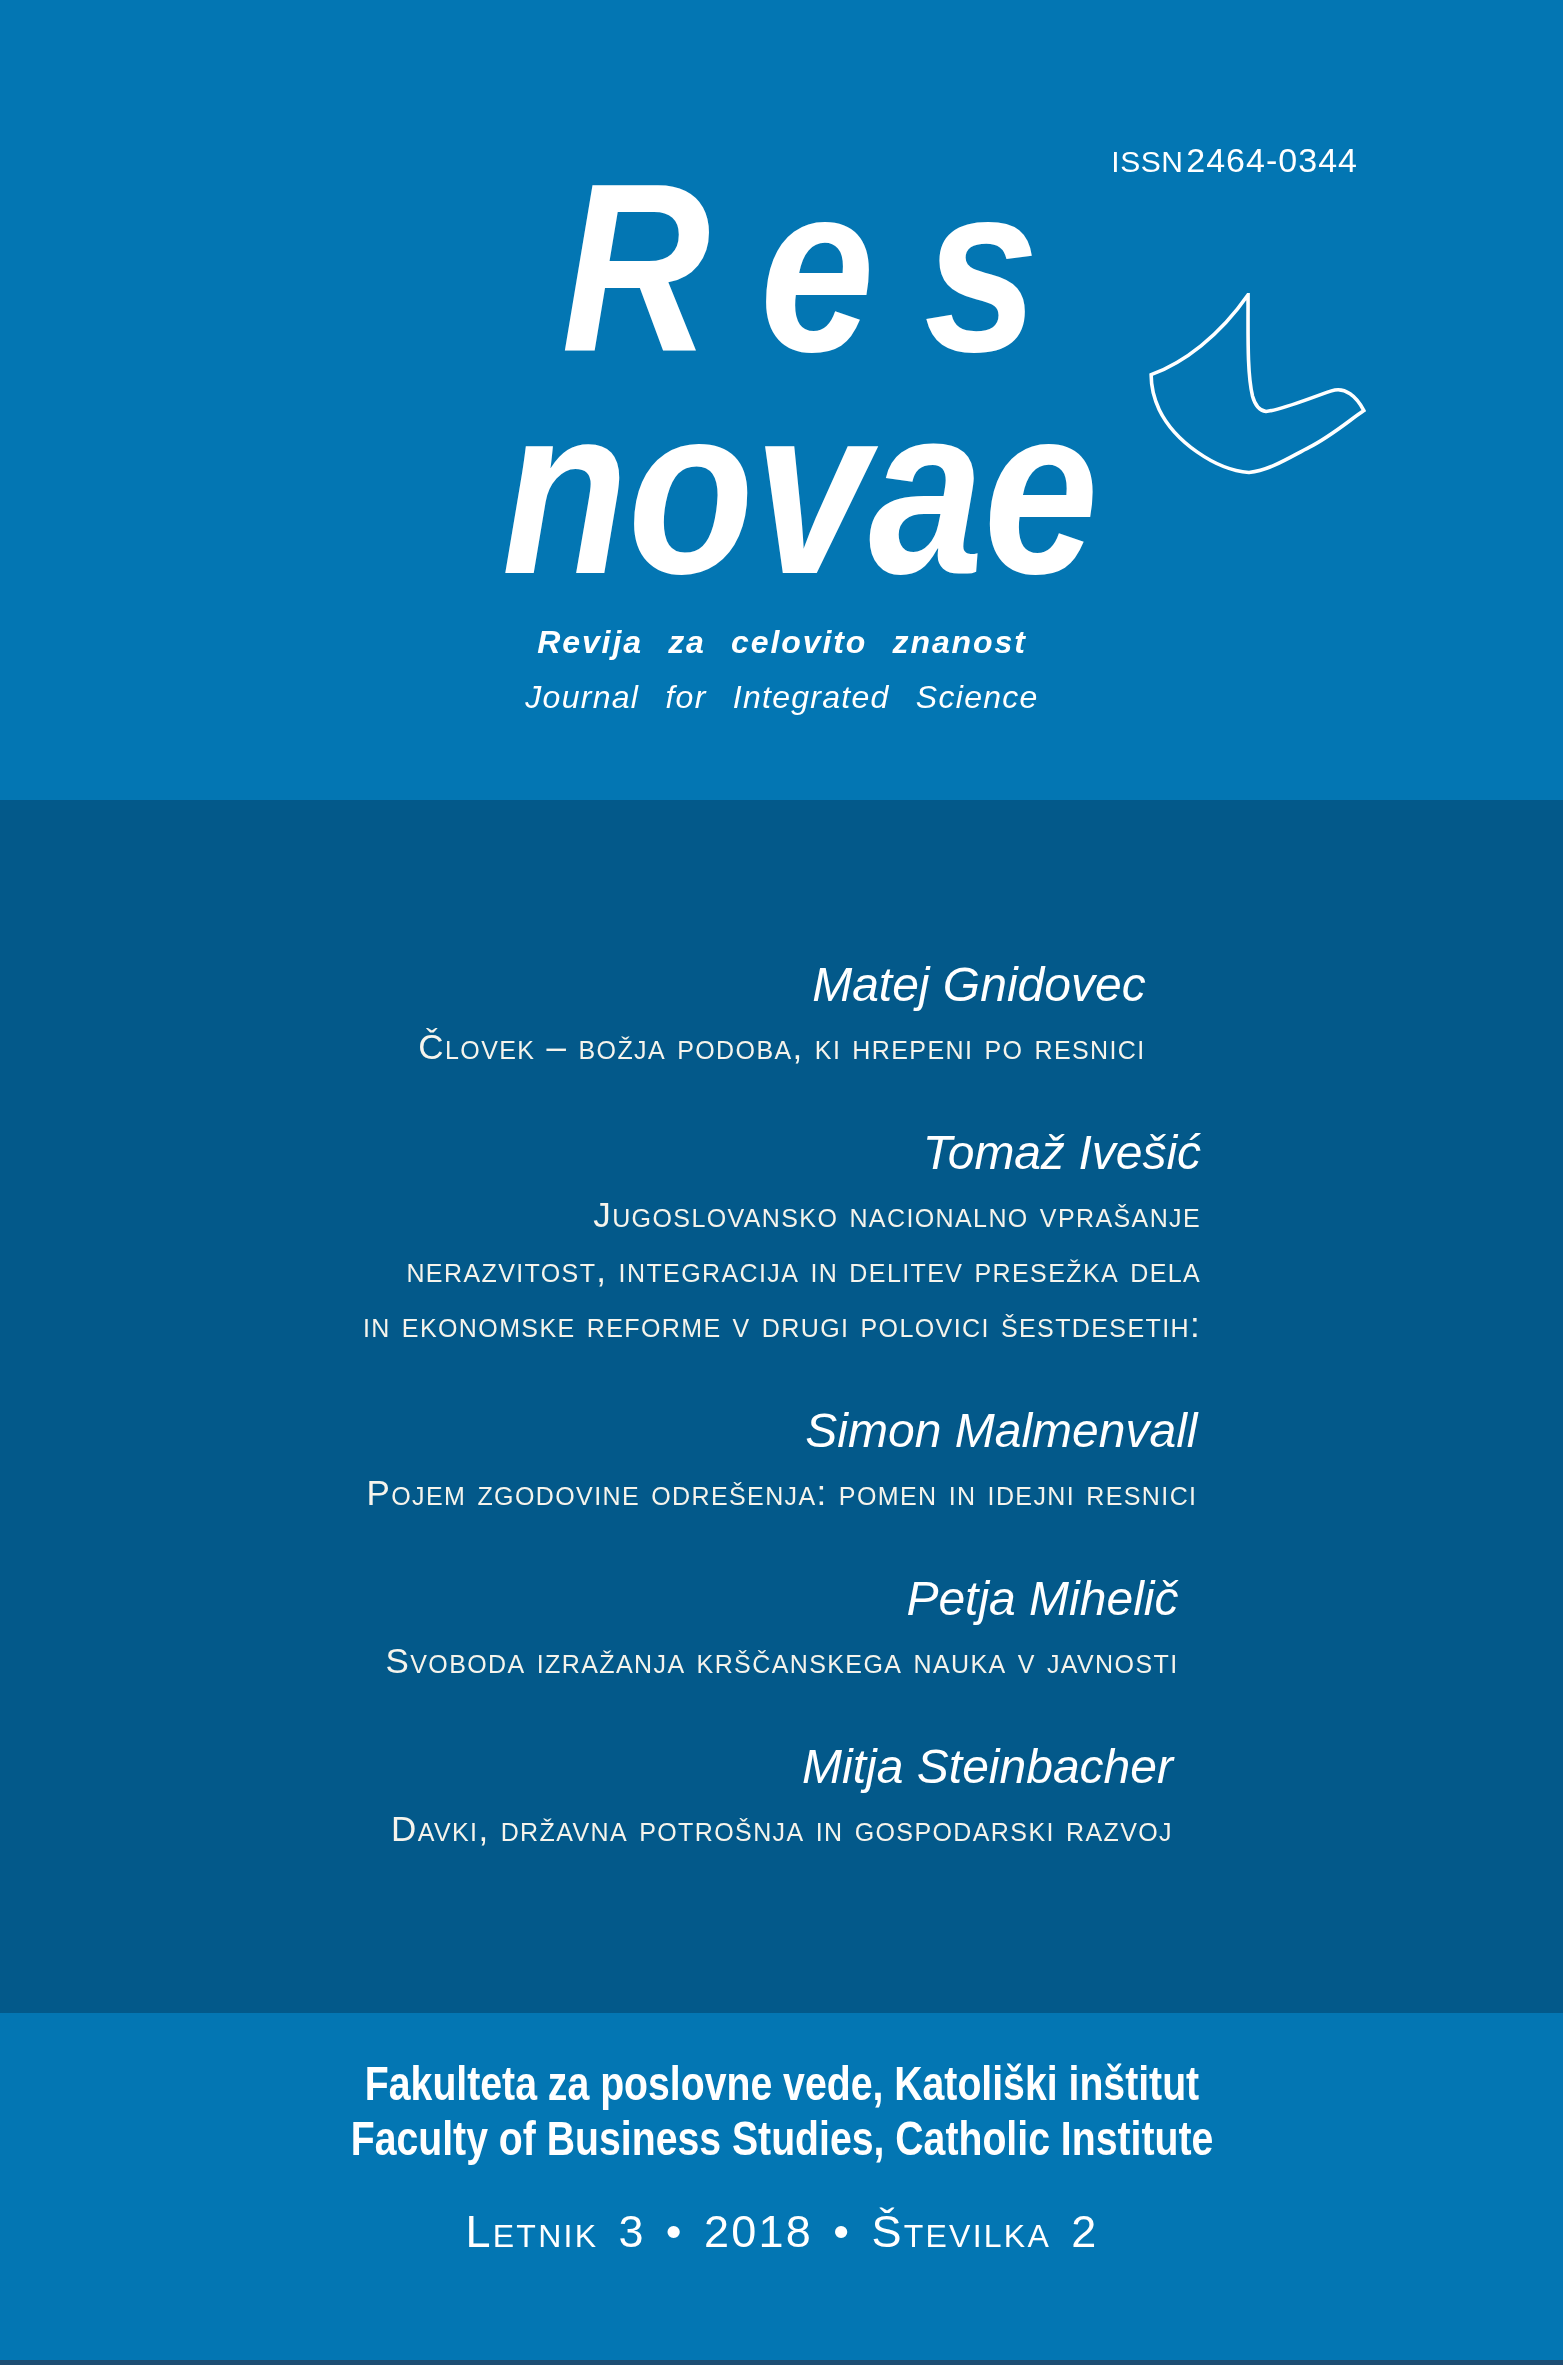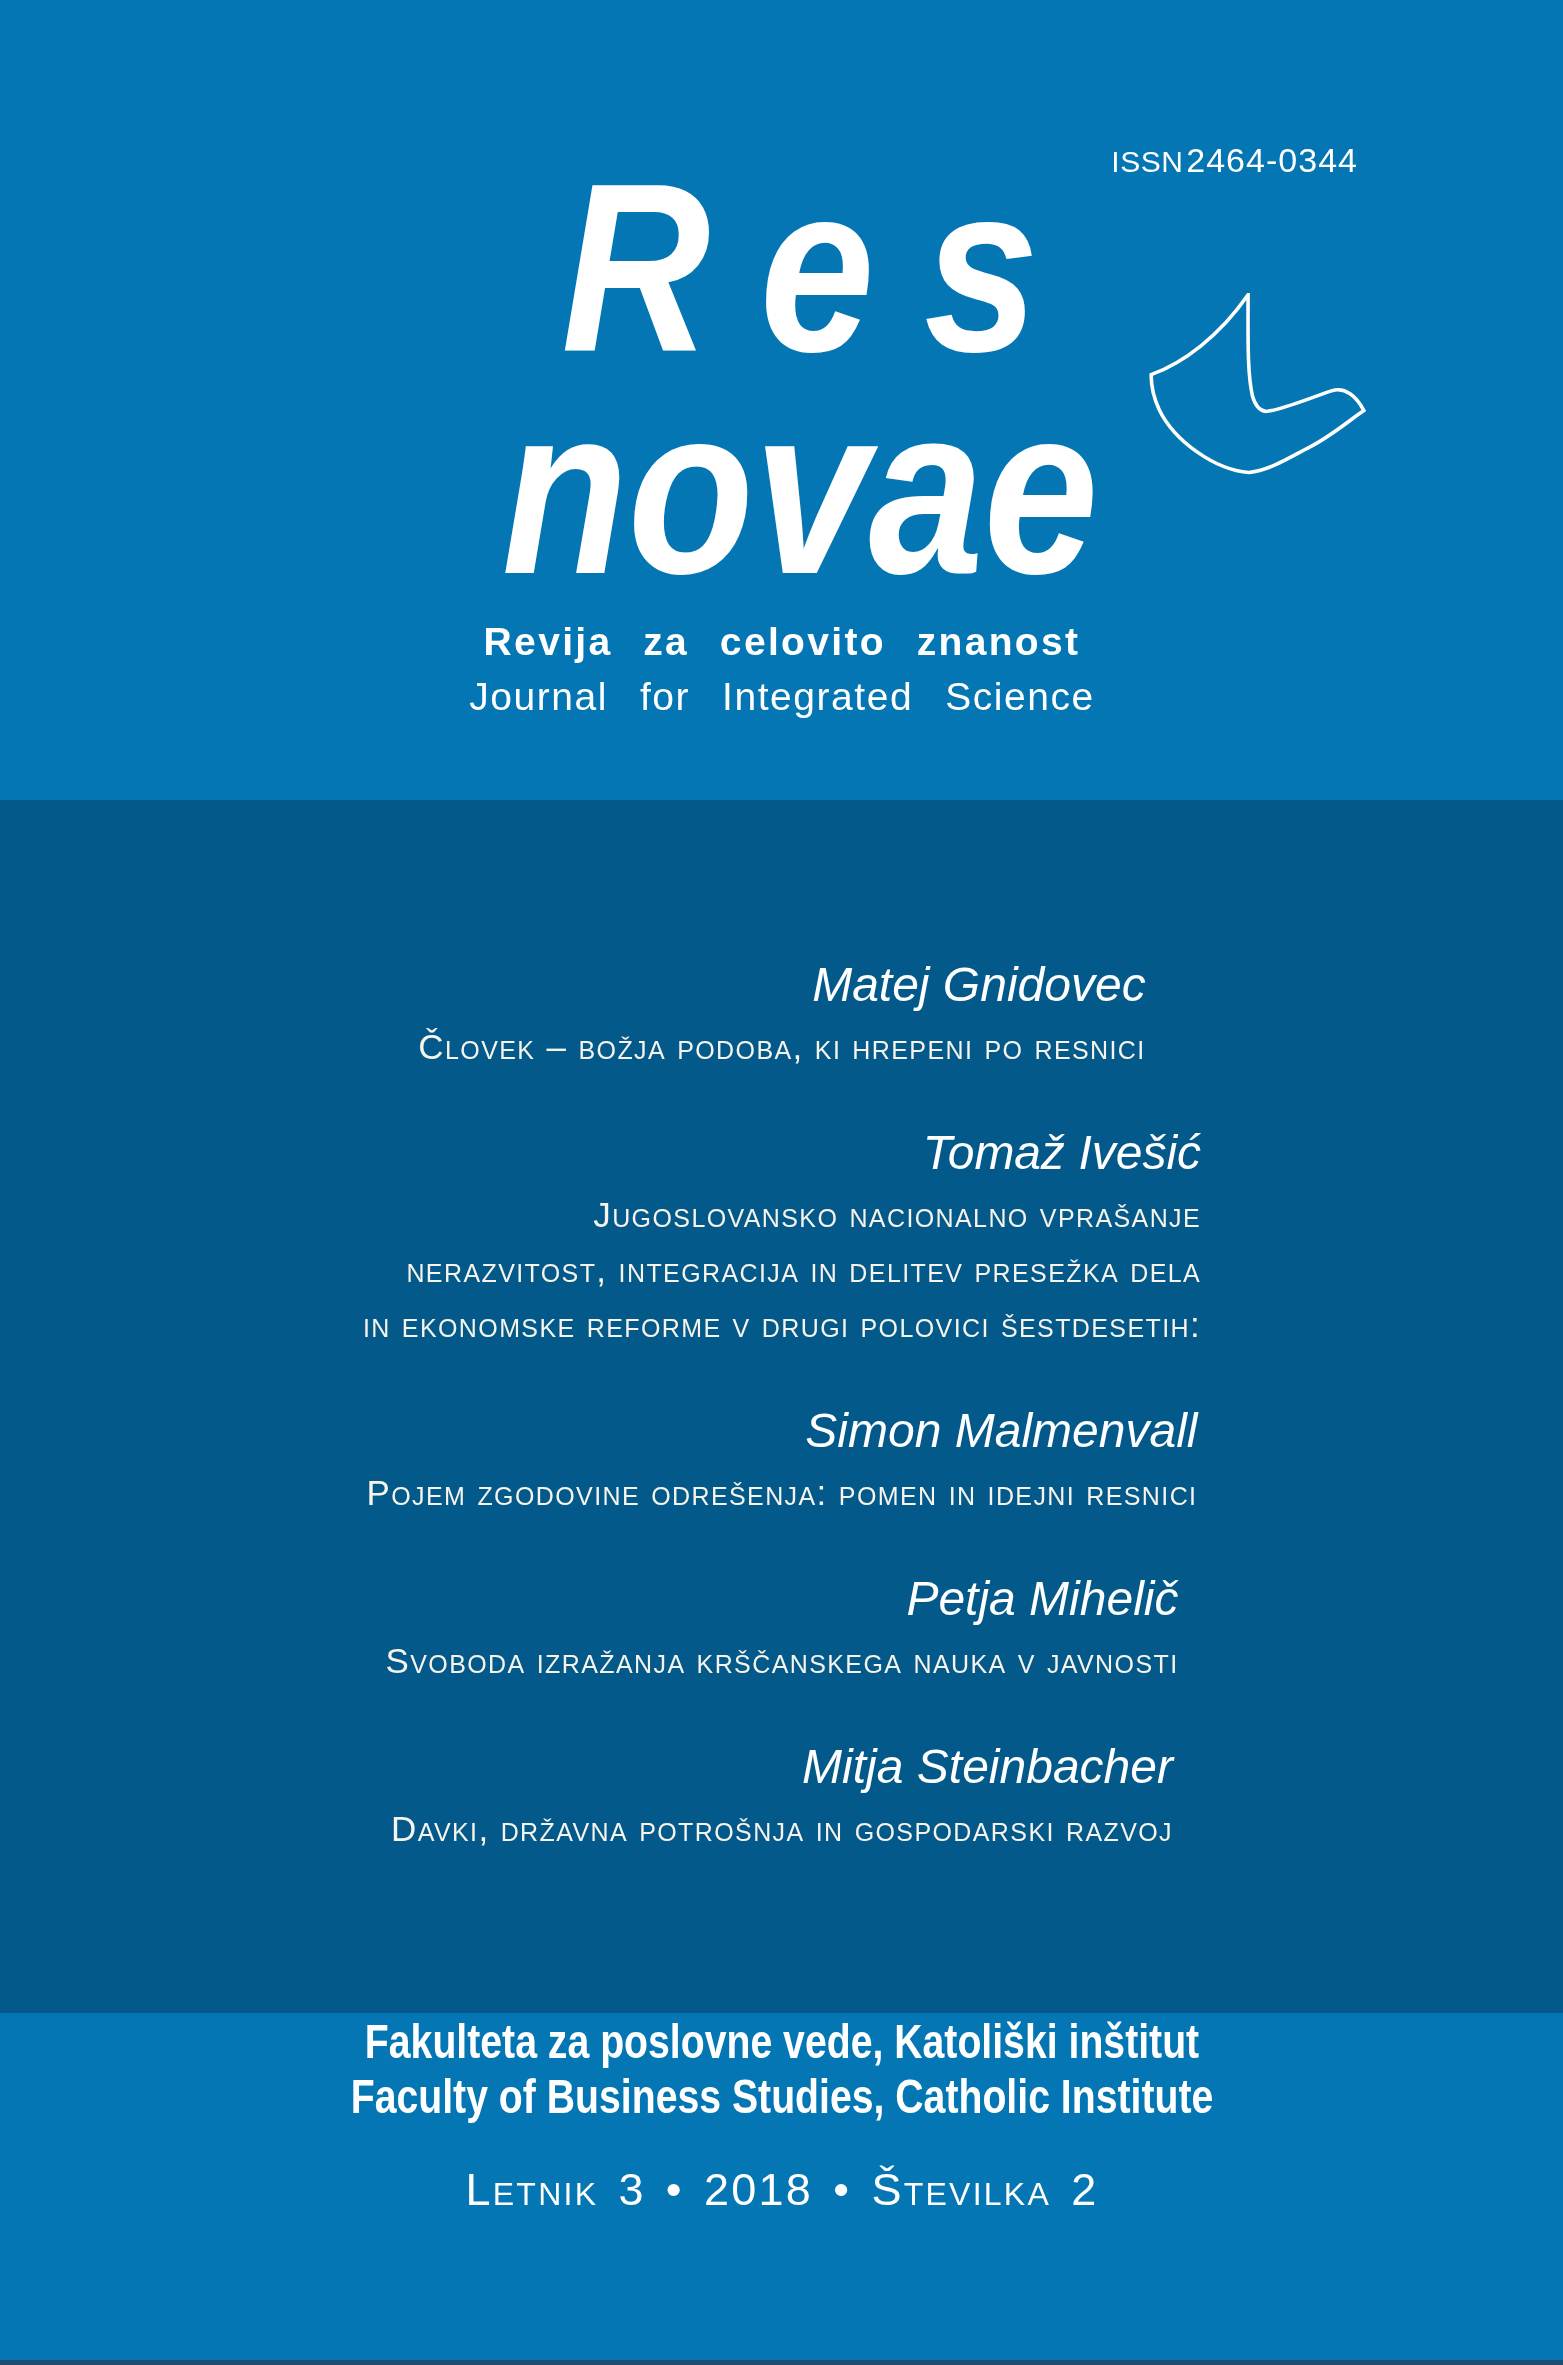--- a/index.html
+++ b/index.html
@@ -24,22 +24,22 @@
   .journal-title{
     position:absolute;top:157px;left:0;width:100%;
     margin:0;text-align:center;
     font-style:italic;font-weight:bold;
     font-size:240px;line-height:222px;padding-left:18px;
   }
   .journal-title span{display:block;transform:scaleX(.86);transform-origin:50% 50%;}
   .title-word-1{letter-spacing:.24em;text-indent:.24em;}
   .subtitle{
     position:absolute;left:0;width:100%;margin:0;
-    text-align:center;
-    font-size:39px;line-height:46px;
+    text-align:center;font-style:italic;
+    font-size:32px;line-height:46px;
   }
   .subtitle-sl{top:619px;font-weight:bold;letter-spacing:.06em;word-spacing:.45em;}
   .subtitle-en{top:674px;font-weight:normal;letter-spacing:.04em;word-spacing:.5em;}
   .dove{position:absolute;left:1147px;top:293px;width:221px;height:184px;}
   .dove svg{display:block;width:100%;height:100%;}
   
   .band-middle{
     position:absolute;top:800px;left:0;width:100%;height:1213px;
     background:#03598a;
     display:flex;flex-direction:column;justify-content:center;align-items:center;
@@ -58,21 +58,21 @@
     font-size:35px;line-height:55px;
     font-variant:small-caps;
     letter-spacing:.04em;
     color:#f6f4ec;
   }
   
   .band-bottom{
     position:absolute;top:2014px;left:0;width:100%;height:352px;
     background:#0376b3;
     text-align:center;
-    box-sizing:border-box;
+    padding-top:42px;box-sizing:border-box;
   }
   .publisher-line{
     margin:0;
     font-size:49px;line-height:55px;font-weight:bold;
     transform:scaleX(.8);transform-origin:50% 50%;
     white-space:nowrap;
   }
   .issue-line{
     margin:41px 0 0 0;
     font-size:45px;line-height:49px;

